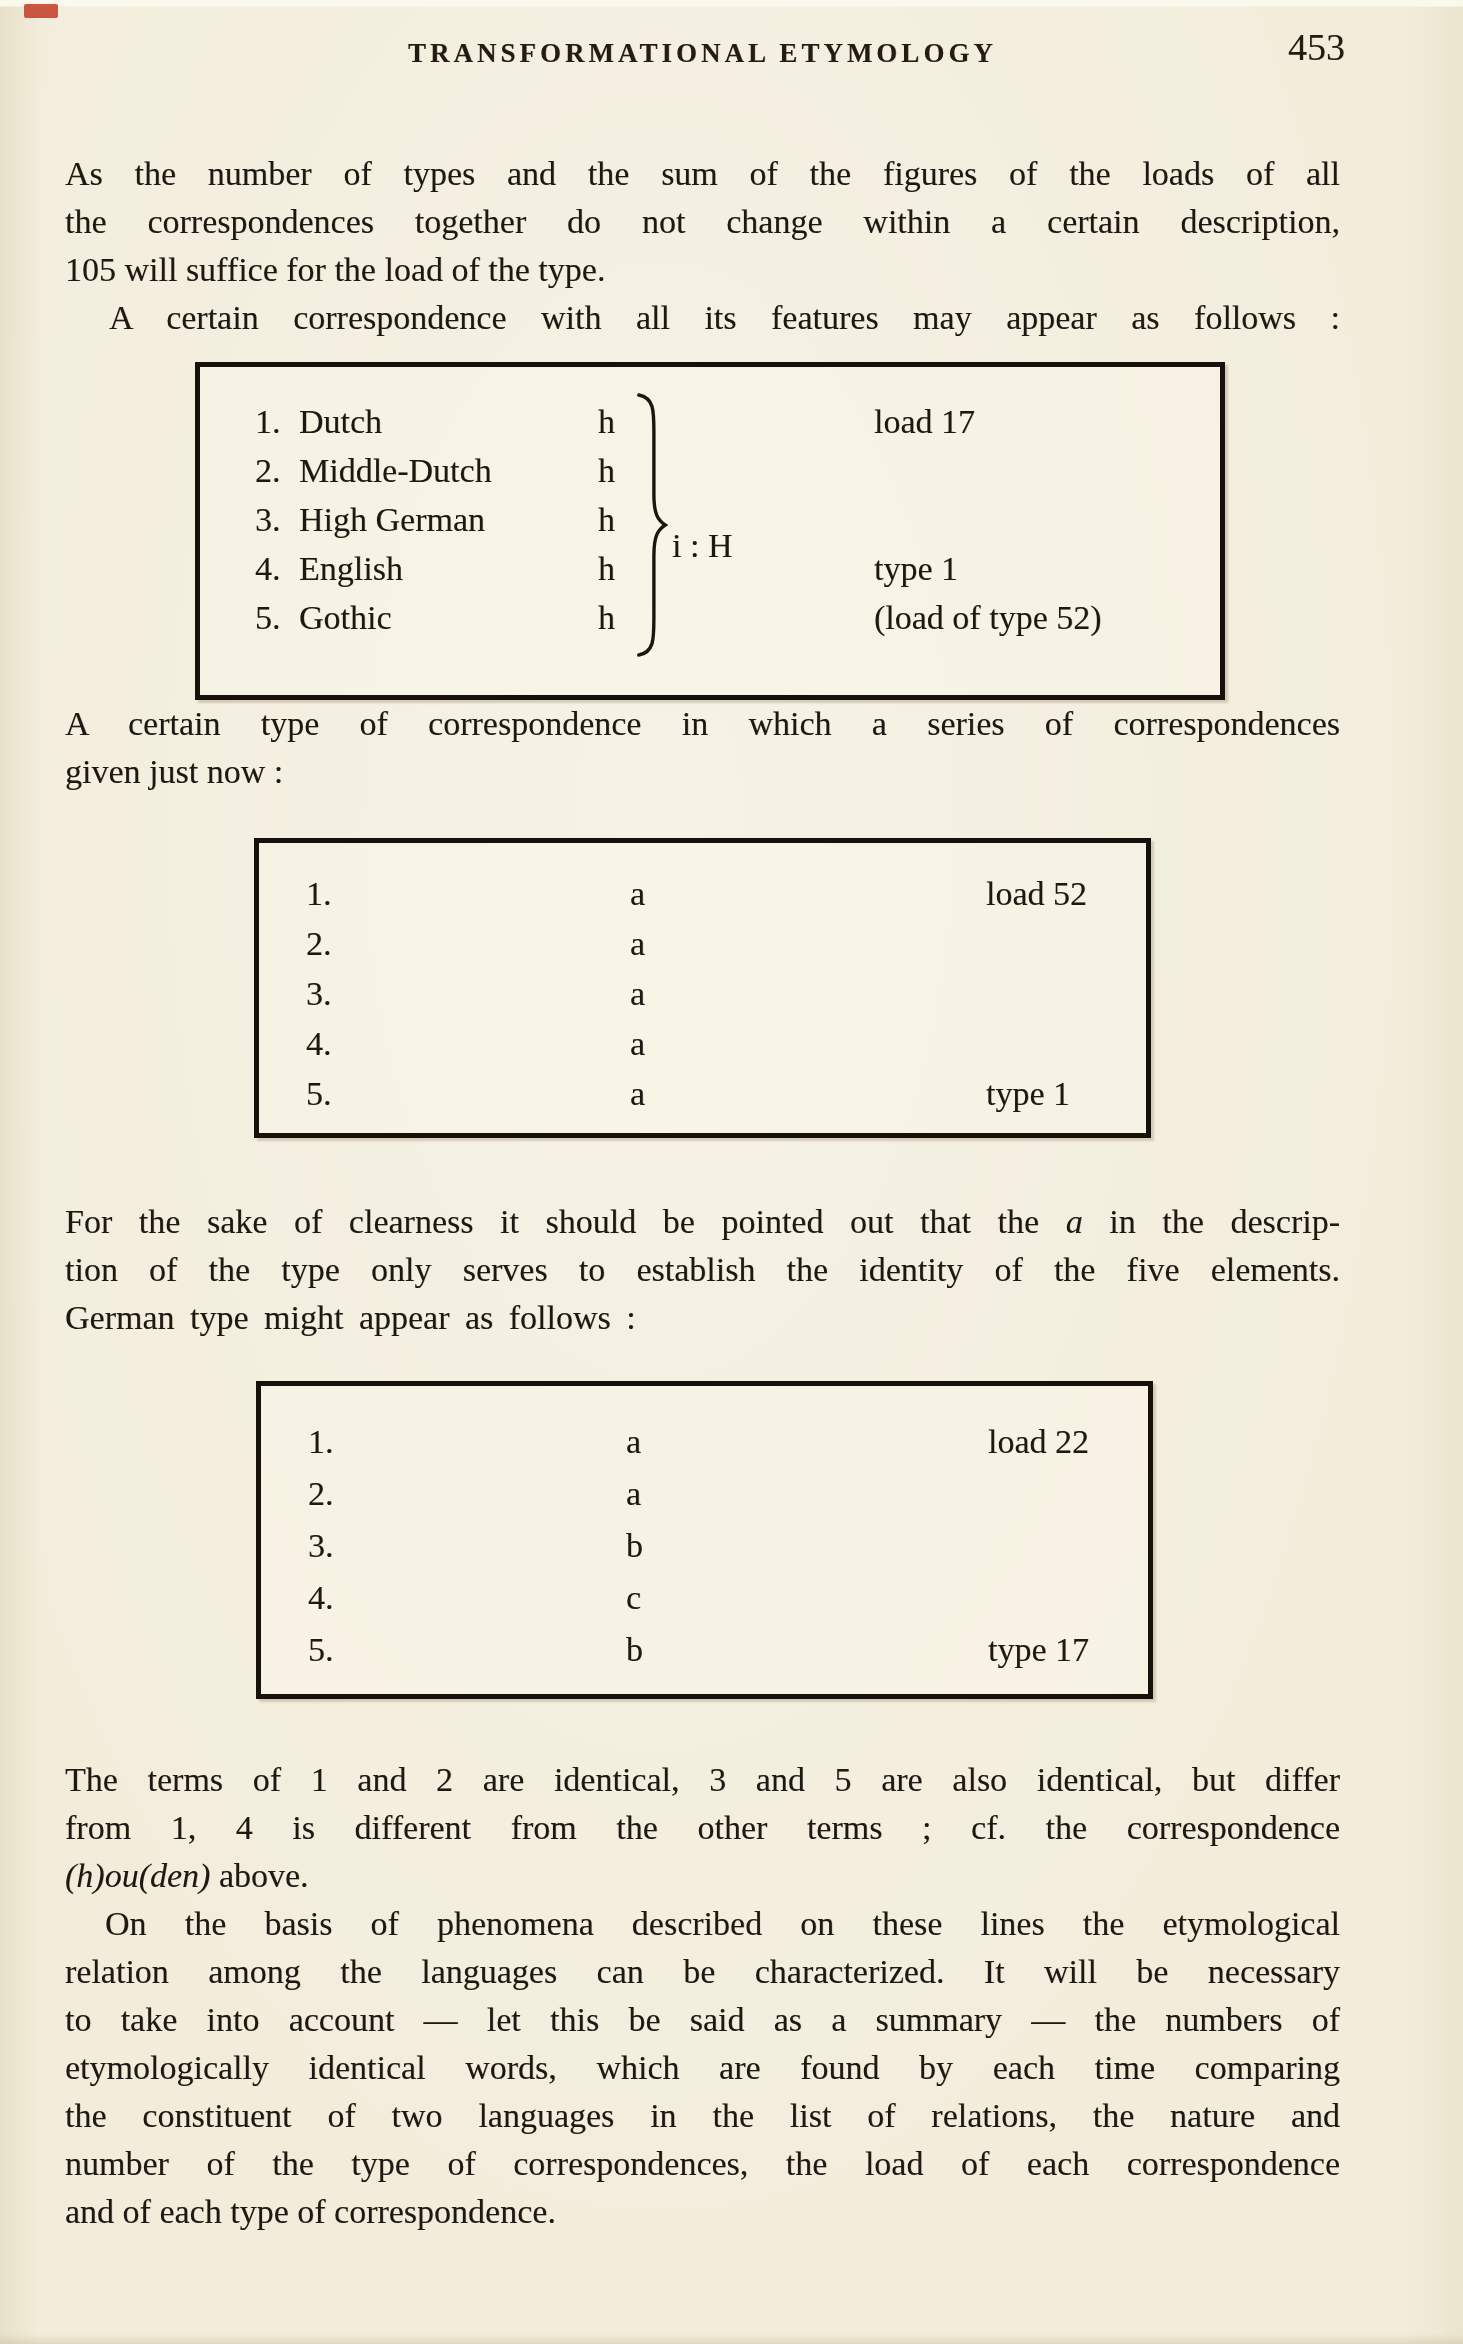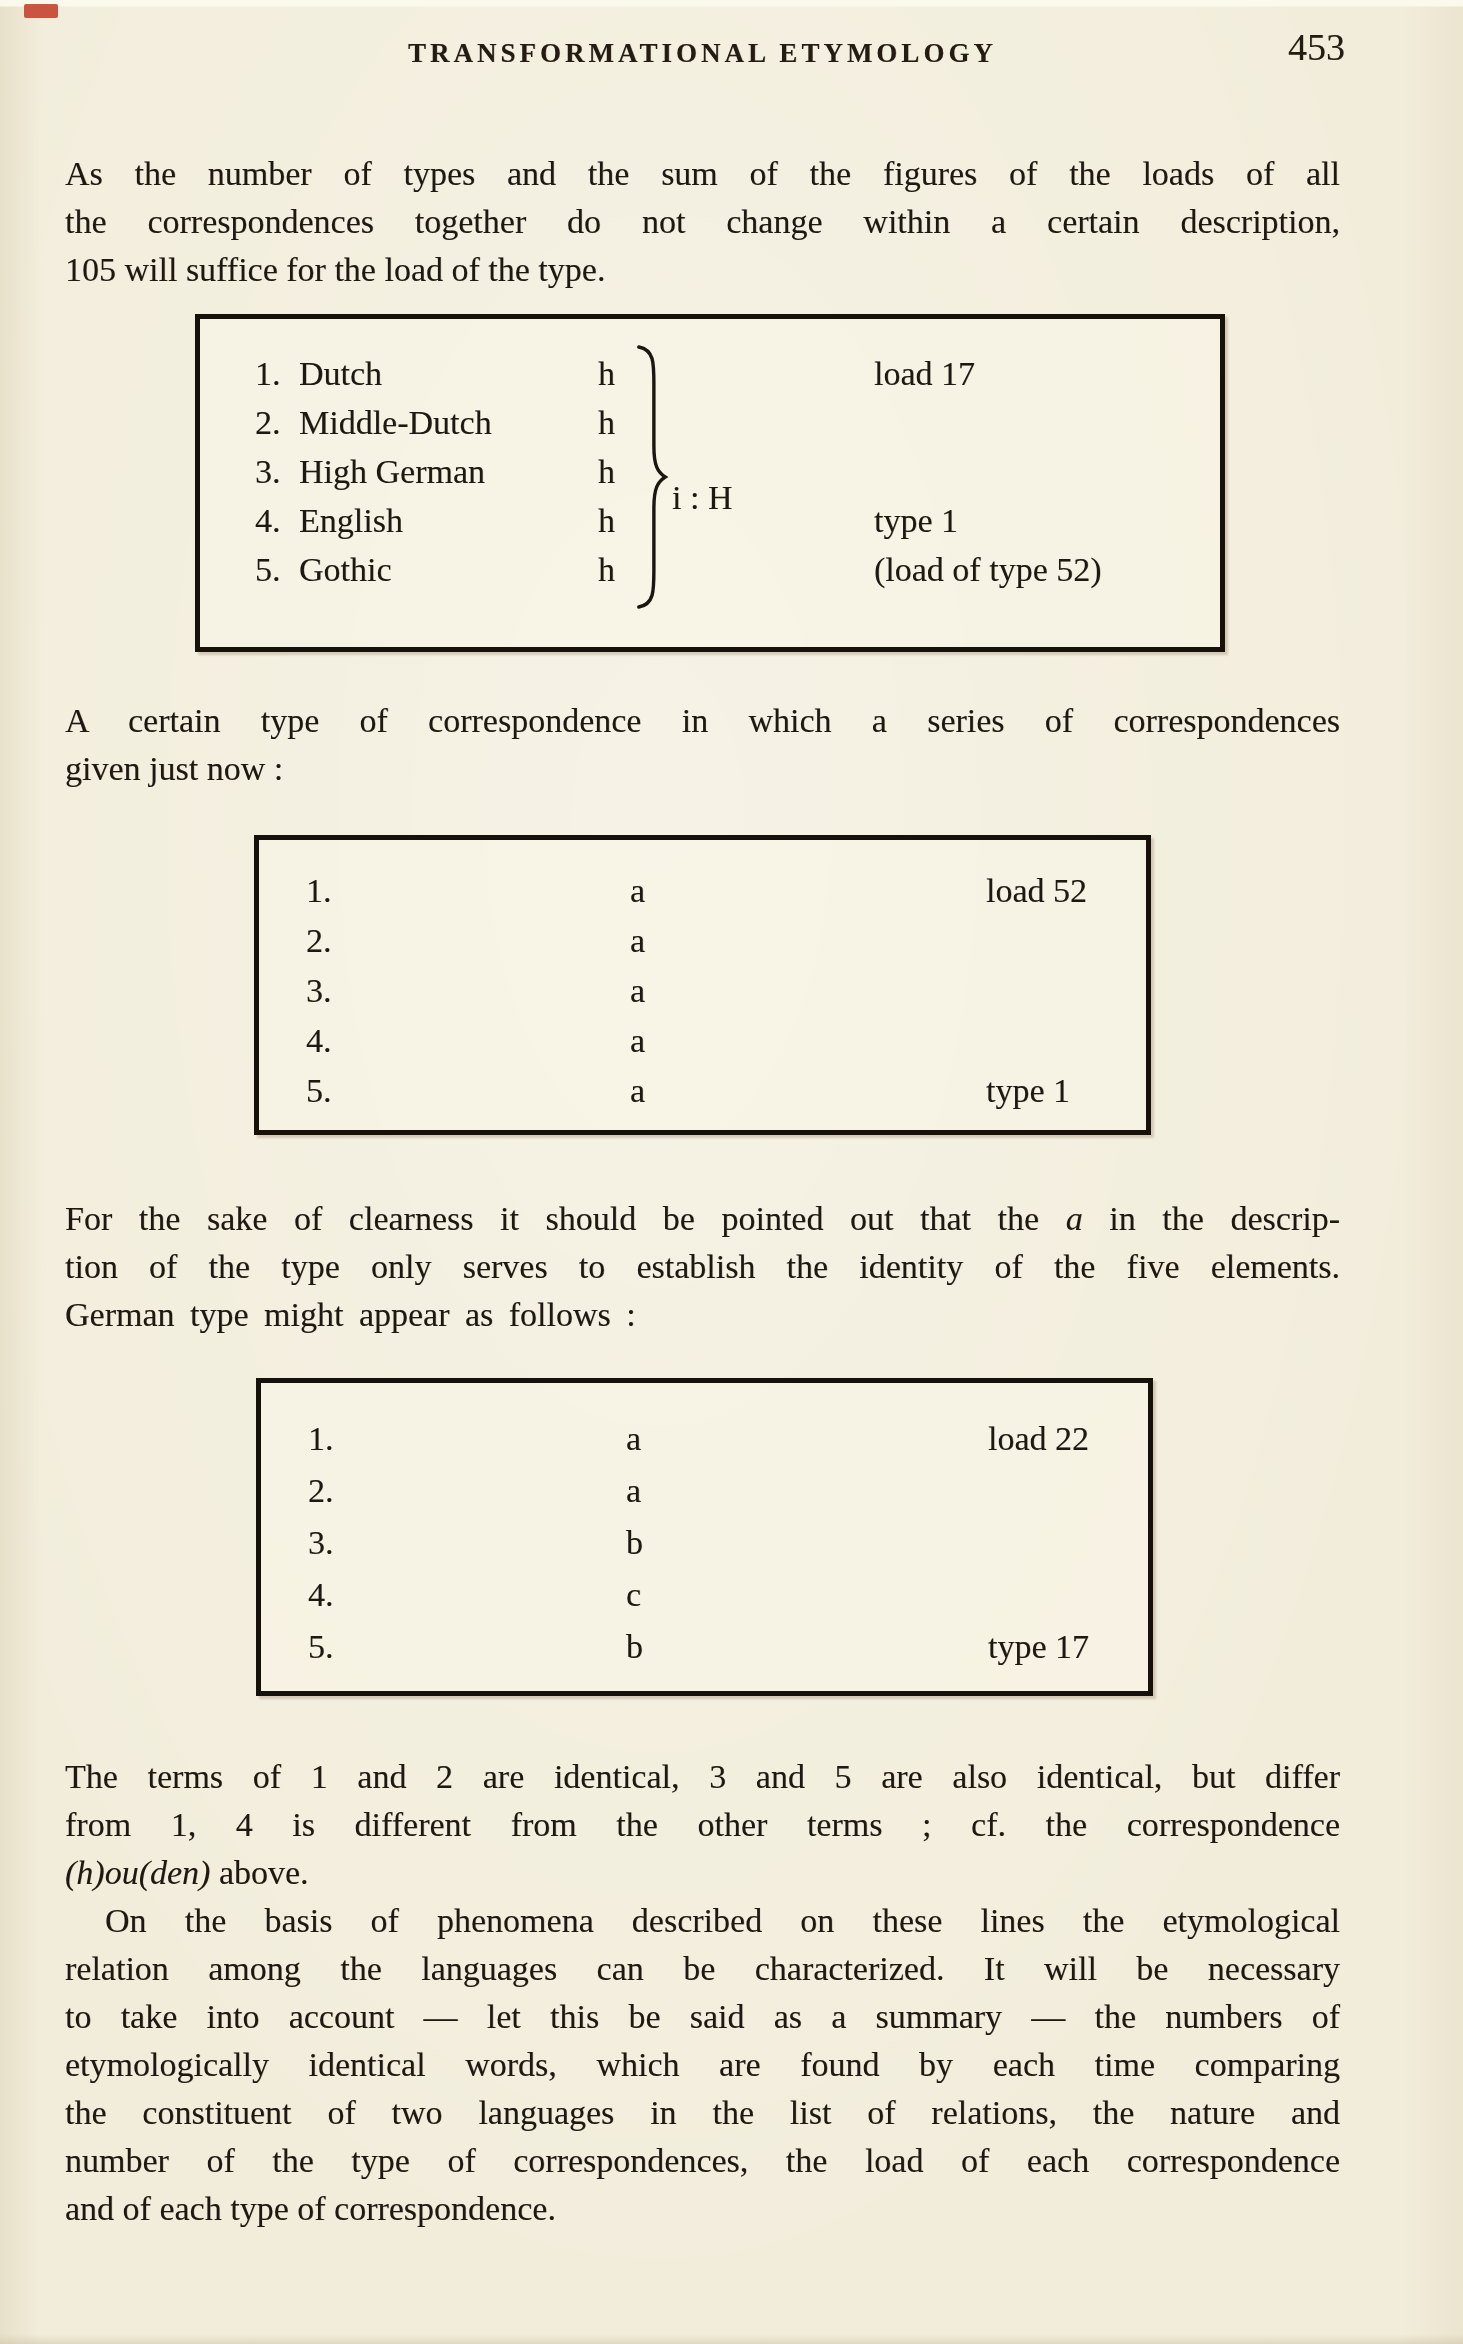--- a/index.html
+++ b/index.html
@@ -68,20 +68,21 @@
     <span class="title">TRANSFORMATIONAL ETYMOLOGY</span>
   </div>
   <div class="pageno">453</div>
 
   <div class="content">
 
     <div>
       <div class="ln">As the number of types and the sum of the figures of the loads of all</div>
       <div class="ln">the correspondences together do not change within a certain description,</div>
       <div class="ln last">105 will suffice for the load of the type.</div>
+      <div class="ln ind44">A certain correspondence with all its features may appear as follows :</div>
     </div>
 
     <div class="cbox box1">
       <div class="rows1">
         <div class="brow">
           <span class="num">1.</span>
           <span class="lang">Dutch</span>
           <span class="letter">h</span>
           <span class="note">load 17</span>
         </div>
@@ -109,21 +110,21 @@
           <span class="letter">h</span>
           <span class="note">(load of type 52)</span>
         </div>
       </div>
       <svg class="brace" viewBox="0 0 36 266" preserveAspectRatio="none">
         <path d="M 4 3 C 21 6 20 20 20 45 L 20 102 C 20 122 24 128 32 133 C 24 138 20 144 20 164 L 20 221 C 20 246 21 260 4 263" fill="none" stroke="#1c1610" stroke-width="3.6" stroke-linecap="round"></path>
       </svg>
       <span class="brace-label">i : H</span>
     </div>
 
-    <div style="margin-top:45px;">
+    <div style="">
       <div class="ln">A certain type of correspondence in which a series of correspondences</div>
       <div class="ln last">given just now :</div>
     </div>
 
     <div class="cbox box2">
       <div class="rows2">
         <div class="brow">
           <span class="num">1.</span>
           <span class="letter">a</span>
           <span class="note">load 52</span>

